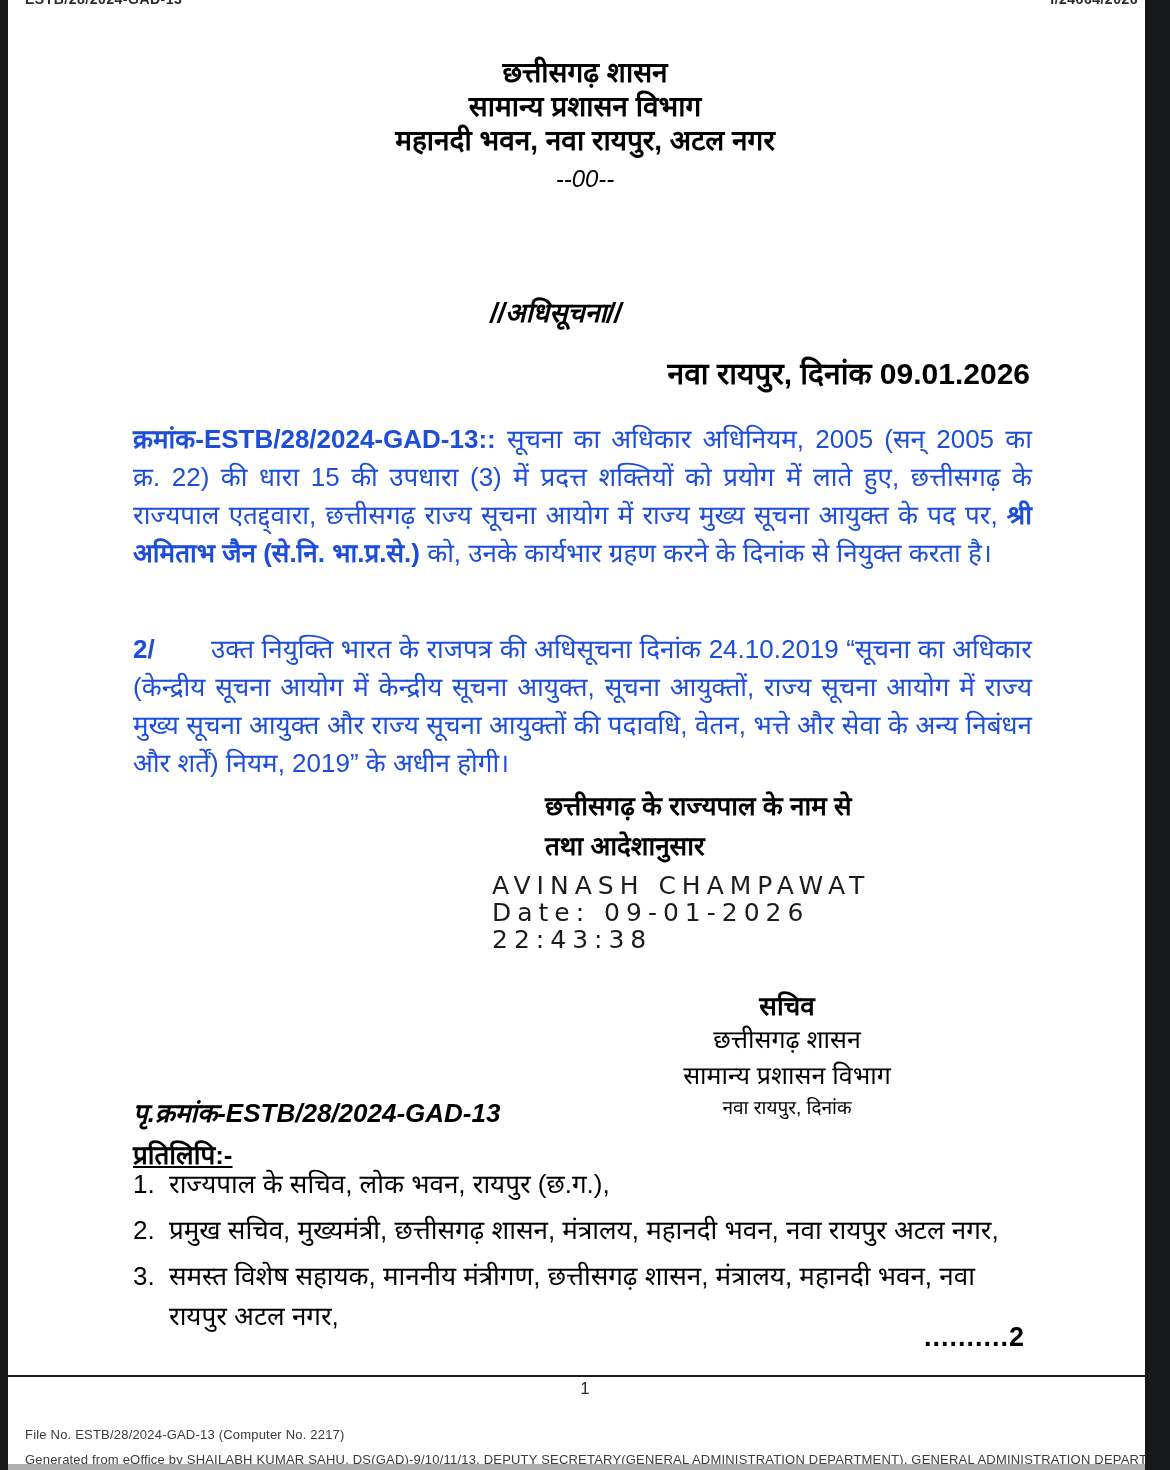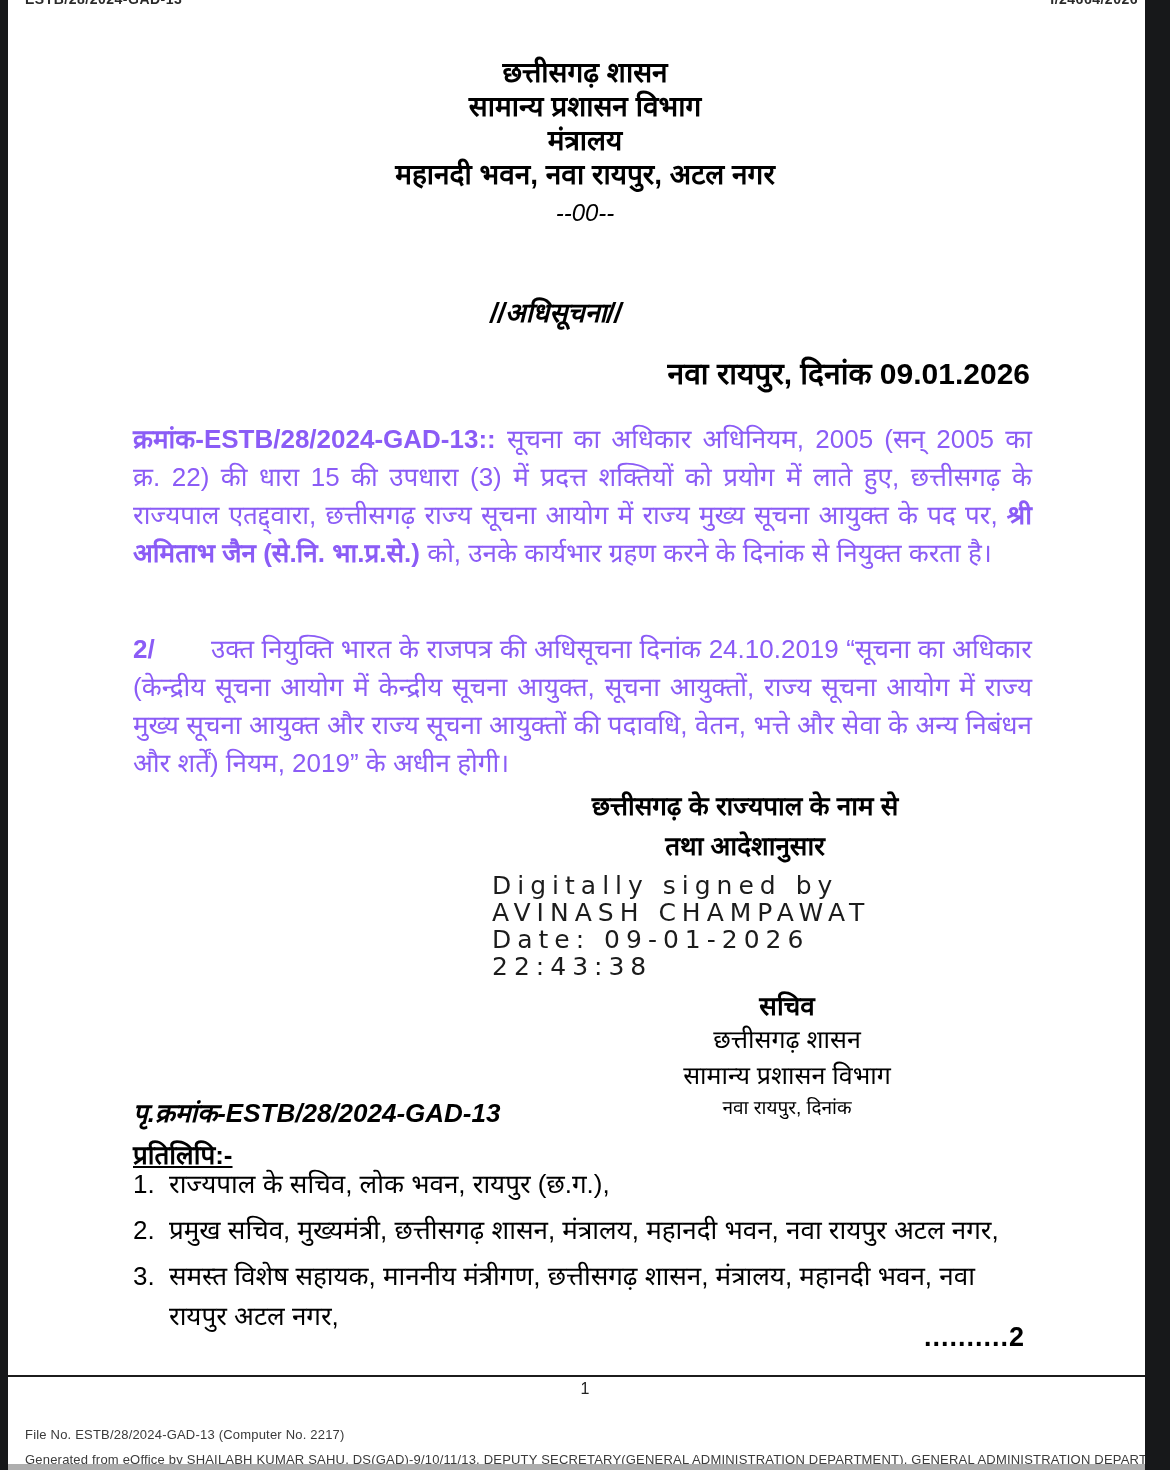--- a/index.html
+++ b/index.html
@@ -38,30 +38,30 @@
     font-size:27px; font-weight:bold; font-style:italic;text-align:right;
   }
   .dateline {
     top:352px; right:140px;
     font-size:30px; font-weight:bold;
   }
 
   .bodypara {
     left:133px; width:899px;
     font-size:26px; line-height:38px;
-    text-align:justify; color:#8b5cf6;
+    text-align:justify; color:#1d4ed8;
   }
   .para1 { top:420px; }
   .para2 { top:630px; }
   .b { font-weight:bold; }
   .para-num { font-weight:bold; display:inline-block; width:78px; }
 
   .byorder {
     top:786px; left:545px; width:400px;
-    text-align:center; font-weight:bold;
+    text-align:left; font-weight:bold;
     font-size:26px; line-height:40px;
   }
 
   .digsig {
     top:872px; left:492px;
     font-family:"DejaVu Sans", sans-serif;
     font-size:25px; line-height:27px;
     letter-spacing:6px; color:#1c1c1c;
     white-space:nowrap;
   }
@@ -110,21 +110,20 @@
 <div class="abs edge-right"></div>
 
 <div class="abs top-refs">
   <span>ESTB/28/2024-GAD-13</span>
   <span>I/24664/2026</span>
 </div>
 
 <div class="abs letterhead">
   <div>छत्तीसगढ़ शासन</div>
   <div>सामान्य प्रशासन विभाग</div>
-  <div>मंत्रालय</div>
   <div>महानदी भवन, नवा रायपुर, अटल नगर</div>
   <div class="sep">--00--</div>
 </div>
 
 <div class="abs noti-title">//अधिसूचना//</div>
 <div class="abs dateline">नवा रायपुर, दिनांक 09.01.2026</div>
 
 <div class="abs bodypara para1">
   <span class="b">क्रमांक-ESTB/28/2024-GAD-13::</span><span> सूचना का अधिकार अधिनियम, 2005 (सन् 2005 का क्र. 22) की धारा 15 की उपधारा (3) में प्रदत्त शक्तियों को प्रयोग में लाते हुए, छत्तीसगढ़ के राज्यपाल एतद्द्वारा, छत्तीसगढ़ राज्य सूचना आयोग में राज्य मुख्य सूचना आयुक्त के पद पर, </span><span class="b">श्री अमिताभ जैन (से.नि. भा.प्र.से.)</span><span> को, उनके कार्यभार ग्रहण करने के दिनांक से नियुक्त करता है।</span>
 </div>
@@ -132,21 +131,20 @@
 <div class="abs bodypara para2">
   <span class="para-num">2/</span><span>उक्त नियुक्ति भारत के राजपत्र की अधिसूचना दिनांक 24.10.2019 “सूचना का अधिकार (केन्द्रीय सूचना आयोग में केन्द्रीय सूचना आयुक्त, सूचना आयुक्तों, राज्य सूचना आयोग में राज्य मुख्य सूचना आयुक्त और राज्य सूचना आयुक्तों की पदावधि, वेतन, भत्ते और सेवा के अन्य निबंधन और शर्तें) नियम, 2019” के अधीन होगी।</span>
 </div>
 
 <div class="abs byorder">
   <div>छत्तीसगढ़ के राज्यपाल के नाम से</div>
   <div>तथा आदेशानुसार</div>
 </div>
 
 <div class="abs digsig">
-  <div>Digitally signed by</div>
   <div>AVINASH CHAMPAWAT</div>
   <div>Date: 09-01-2026</div>
   <div>22:43:38</div>
 </div>
 
 <div class="abs sig-col sec-title">सचिव</div>
 <div class="abs sig-col sec-org1">छत्तीसगढ़ शासन</div>
 <div class="abs sig-col sec-org2">सामान्य प्रशासन विभाग</div>
 <div class="abs sig-col place-date">नवा रायपुर, दिनांक</div>
 

